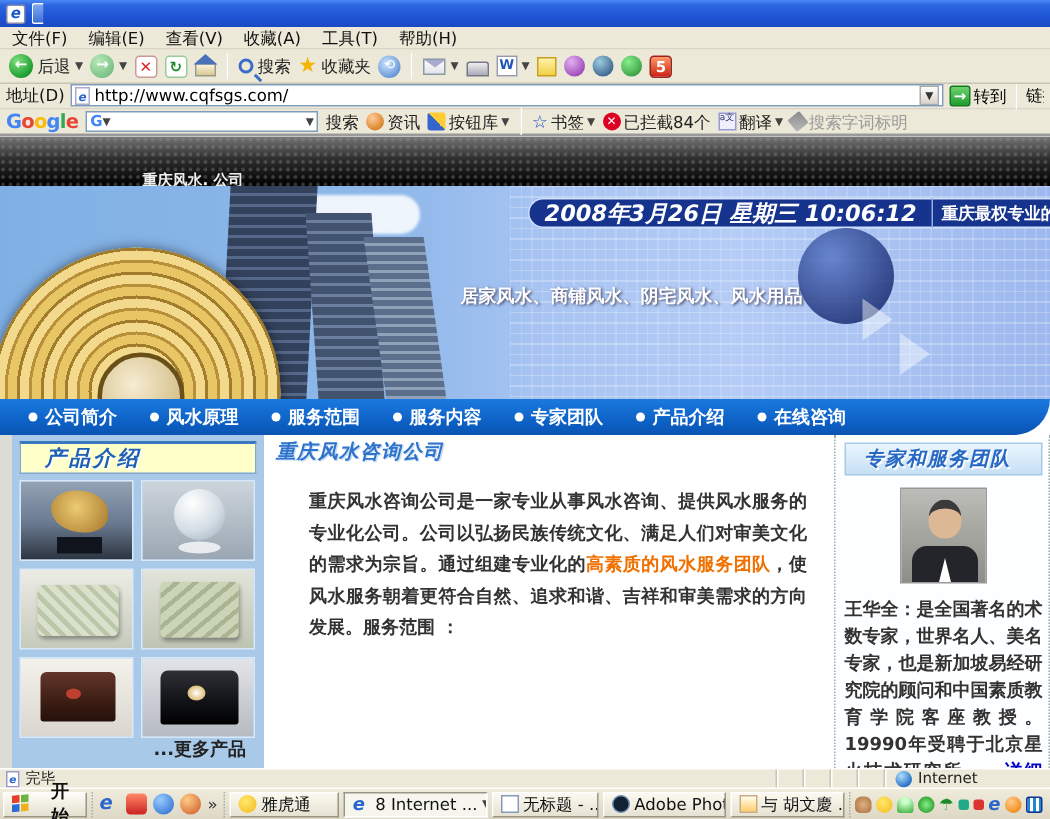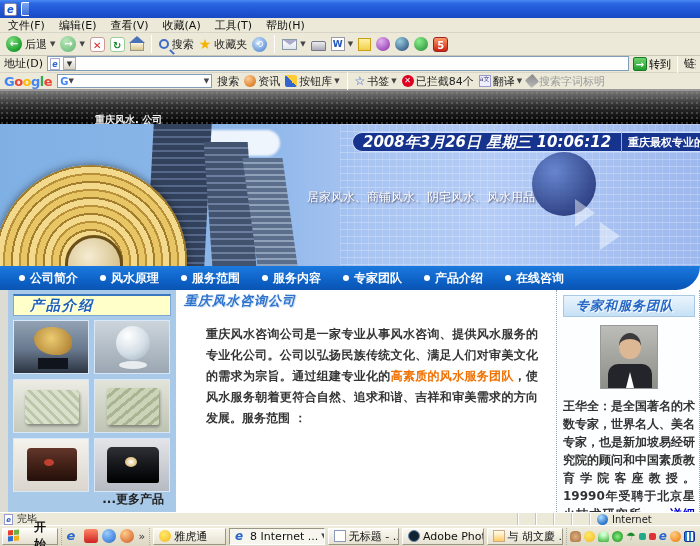--- a/index.html
+++ b/index.html
@@ -104,21 +104,21 @@
     border-radius:50%; background:radial-gradient(circle at 40% 35%,#f6ecd2,#c8b070); border:3px solid #6a5018; }
   .darkglobe { position:absolute; left:532px; top:28px; width:64px; height:64px; border-radius:50%;
     background:radial-gradient(circle at 35% 30%,#5a7ac8,#1a2c72 75%); opacity:.85; }
   .chev { position:absolute; width:0; height:0; border-top:14px solid transparent; border-bottom:14px solid transparent; border-left:20px solid rgba(255,255,255,.45); }
   .datebar { position:absolute; left:352px; top:8px; width:348px; height:20px; background:#16338e;
     border:1px solid #cfe0ff; border-right:none; border-radius:11px 0 0 11px; display:flex; align-items:center; color:#fff; }
   .datebar .dt { font-size:15px; font-weight:bold; padding:0 10px; white-space:nowrap;font-style:italic; }
   .datebar .div { width:2px; height:20px; background:#8fb0e8; }
   .datebar .tag { font-size:11px; font-weight:bold; padding:0 6px; white-space:nowrap; overflow:hidden; }
   .slogan { position:absolute; left:250px; top:65px; width:285px; text-align:right; color:#fff;
-    font-size:12px; font-weight:normal; line-height:17px; text-shadow:1px 1px 2px #446; }
+    font-size:12px; font-weight:bold; line-height:17px; text-shadow:1px 1px 2px #446; }
 
   .mainnav { position:absolute; top:175px; left:0; width:700px; height:24px;
     background:linear-gradient(180deg,#1b79de 0%,#0c5ec2 70%,#0a54b2 100%);
     border-radius:0 0 26px 0; display:flex; align-items:center; padding-left:10px; gap:4px; }
   .navitem { display:flex; align-items:center; gap:5px; padding:0 9px; color:#fff; font-size:12px; font-weight:bold; white-space:nowrap; }
   .navbullet { width:6px; height:6px; border-radius:50%; background:#fff; }
 
   
   .content { position:absolute; top:199px; left:0; width:700px; height:222px; background:#fff; }
   .edgestrip { position:absolute; left:0; top:0; width:8px; height:222px; background:#dcdcd4; }
@@ -279,20 +279,21 @@
   <div class="ic-r" style="background:radial-gradient(circle at 35% 30%,#e0b0f0,#8a2aa8)"></div>
   <div class="ic-r" style="background:radial-gradient(circle at 35% 30%,#9cd,#247)"></div>
   <div class="ic-r" style="background:radial-gradient(circle at 35% 30%,#8e8,#283)"></div>
   <div class="sq" style="background:linear-gradient(#f96,#c21);color:#fff;border:1px solid #922">5</div>
 </div>
 
 <div class="addrbar">
   <span class="lbl">地址(D)</span>
   <div class="addrfield">
     <span class="favico">e</span>
+    <span class="url">http://www.cqfsgs.com/</span>
     <span class="ddb">▼</span>
   </div>
   <div class="gobtn">
     <span class="garrow">→</span>
     <span>转到</span>
   </div>
   <div class="tsep"></div>
   <span class="linkslbl">链接</span>
 </div>
 

